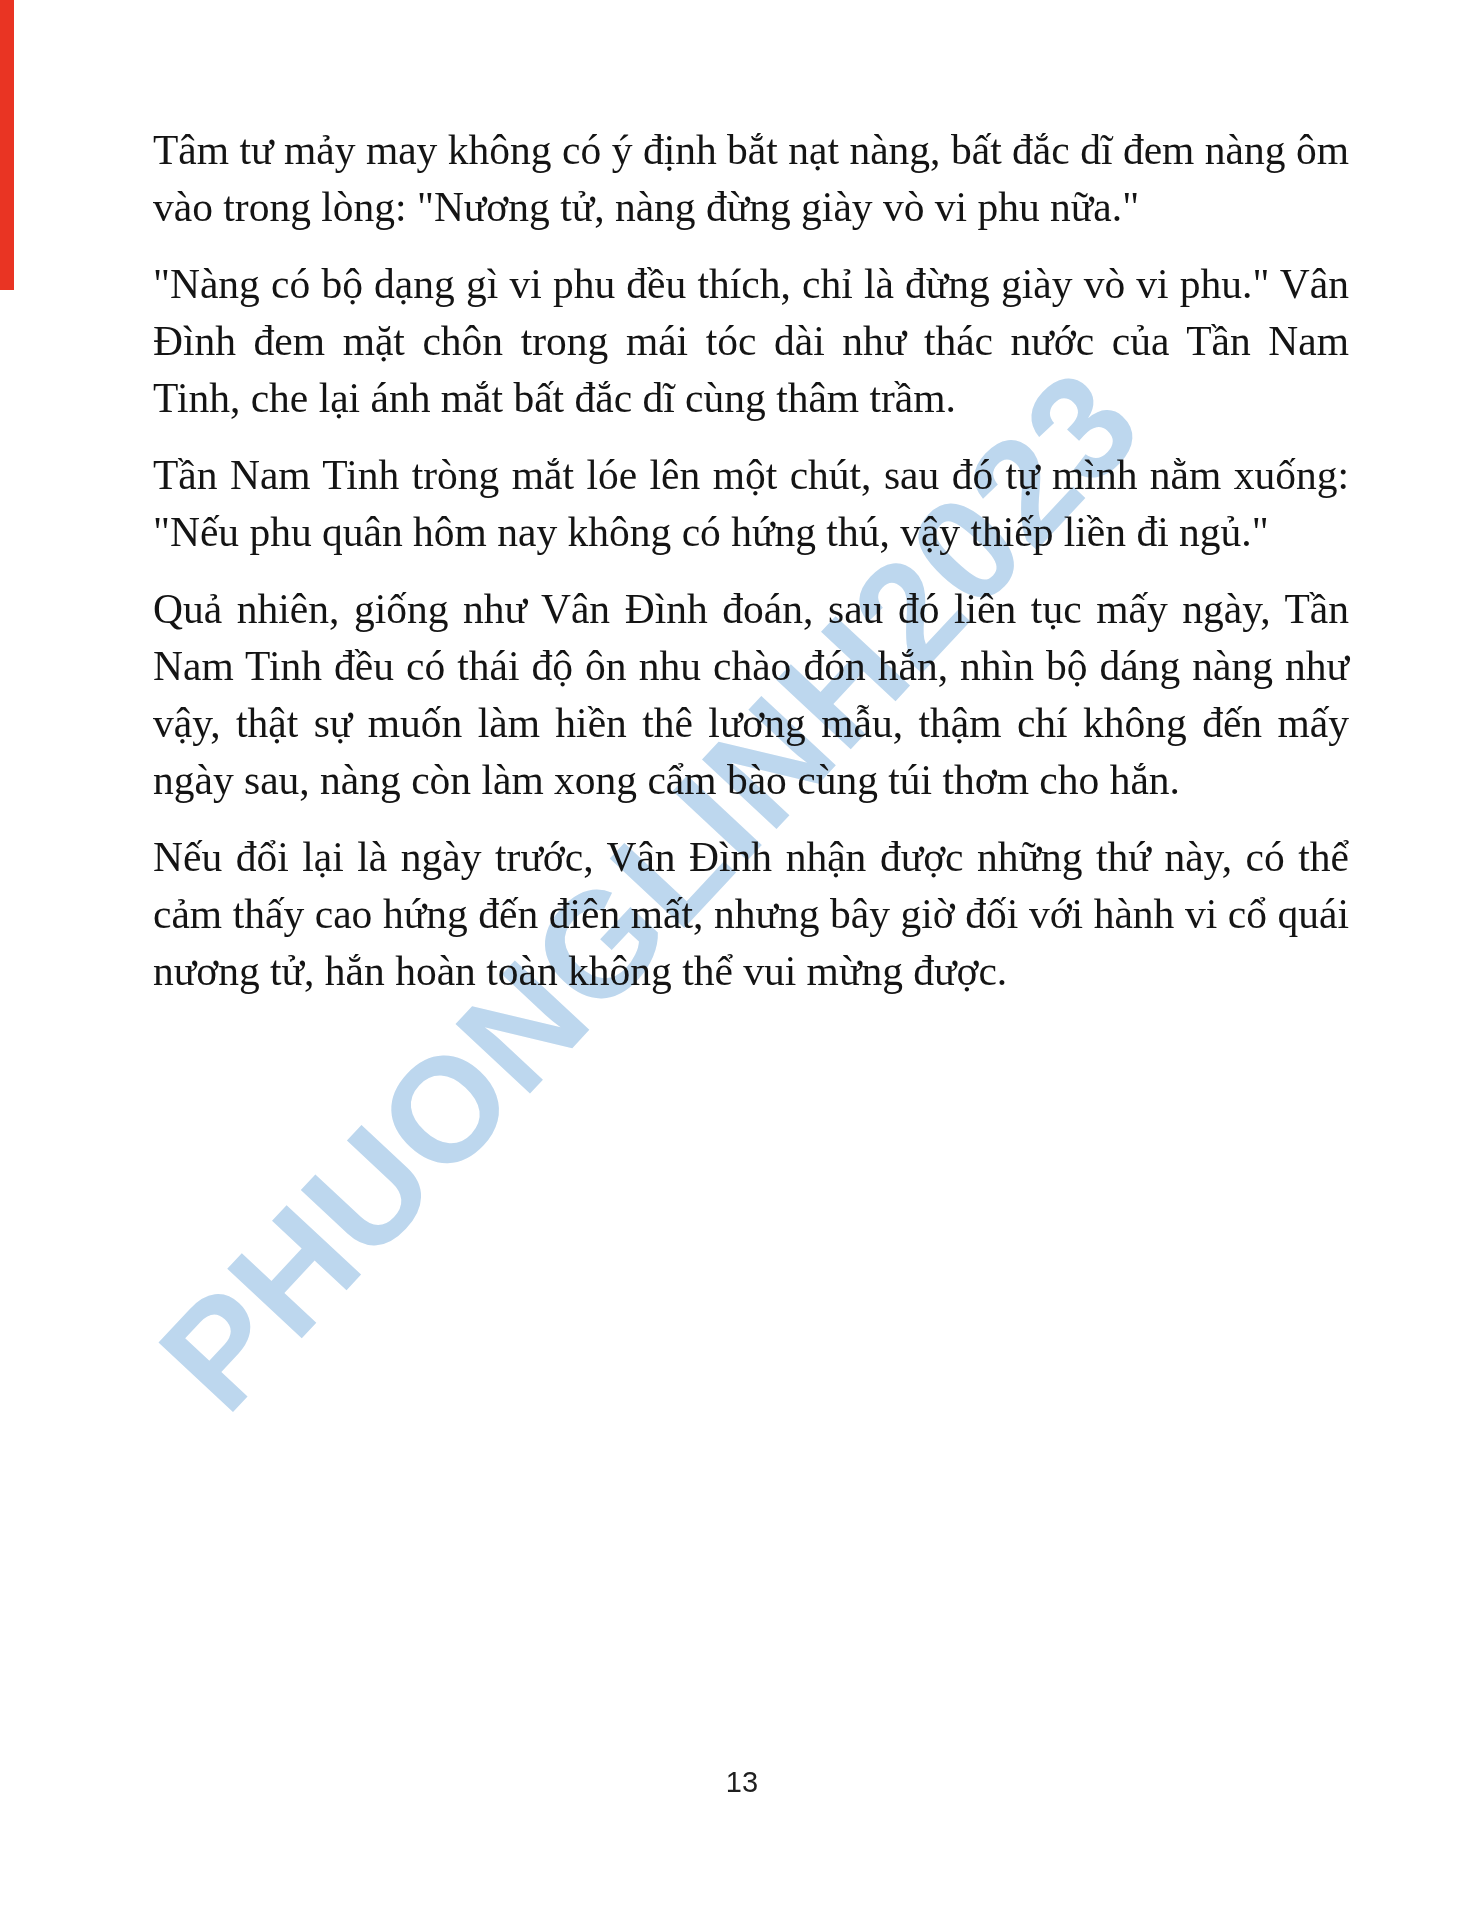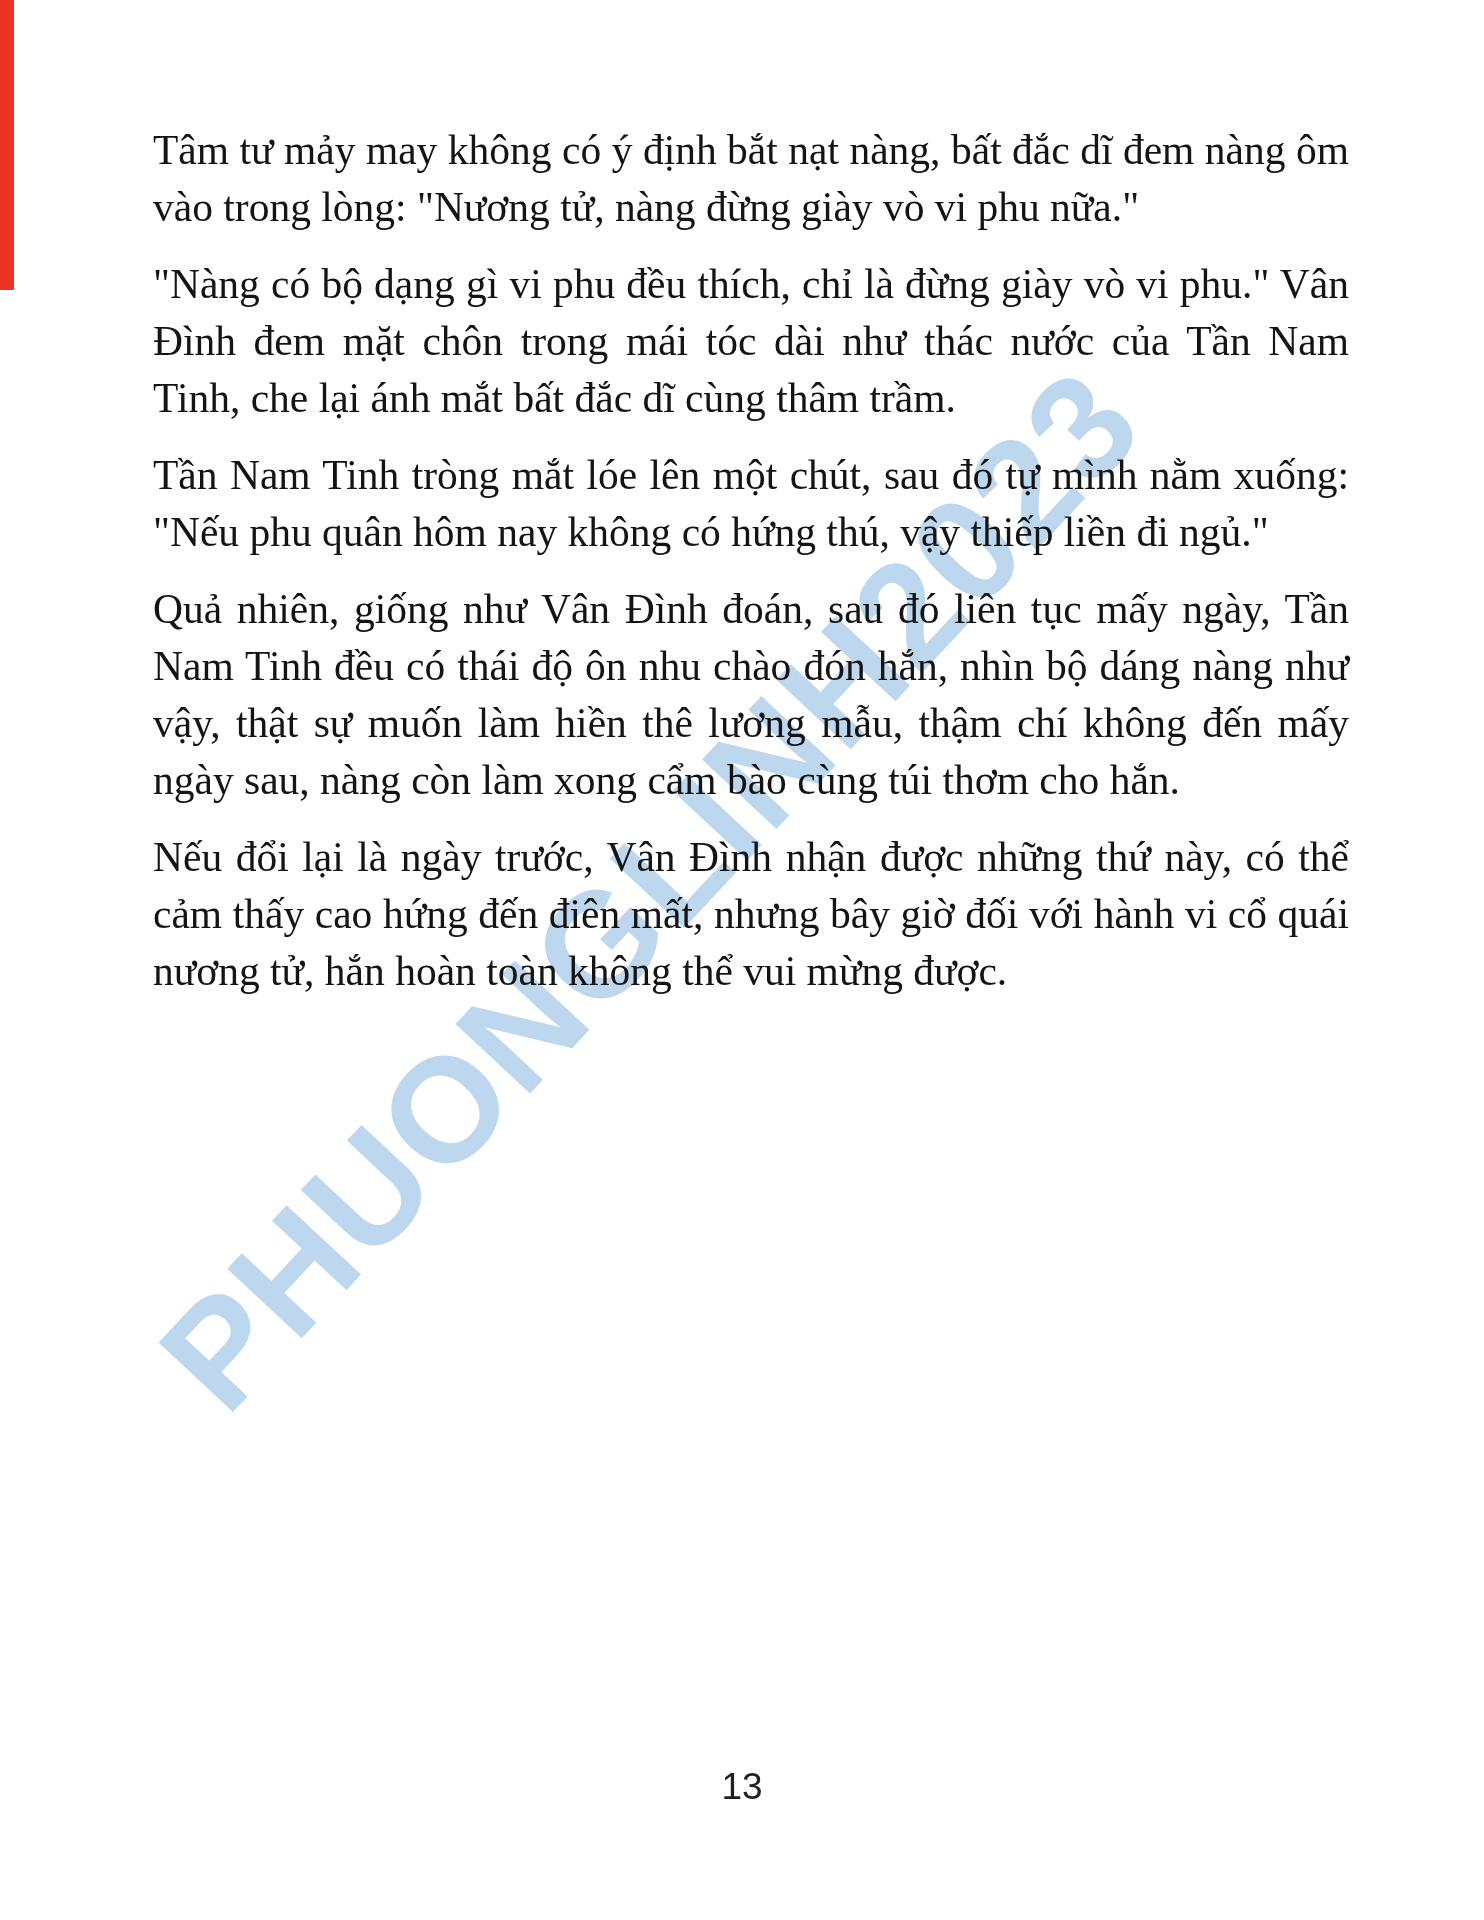--- a/index.html
+++ b/index.html
@@ -51,21 +51,21 @@
     color: #141414;
     text-align: justify;
   }
   .page-number {
     position: absolute;
     left: 0;
     top: 1766px;
     width: 100%;
     text-align: center;
     font-family: "Liberation Sans", "DejaVu Sans", sans-serif;
-    font-size: 37px;
+    font-size: 29px;
     color: #1f1f1f;
     z-index: 1;
   }
 </style>
 </head>
 <body>
 
 <div class="page">
 
   <div class="left-marker" style="background: rgb(233, 52, 35);"></div>

